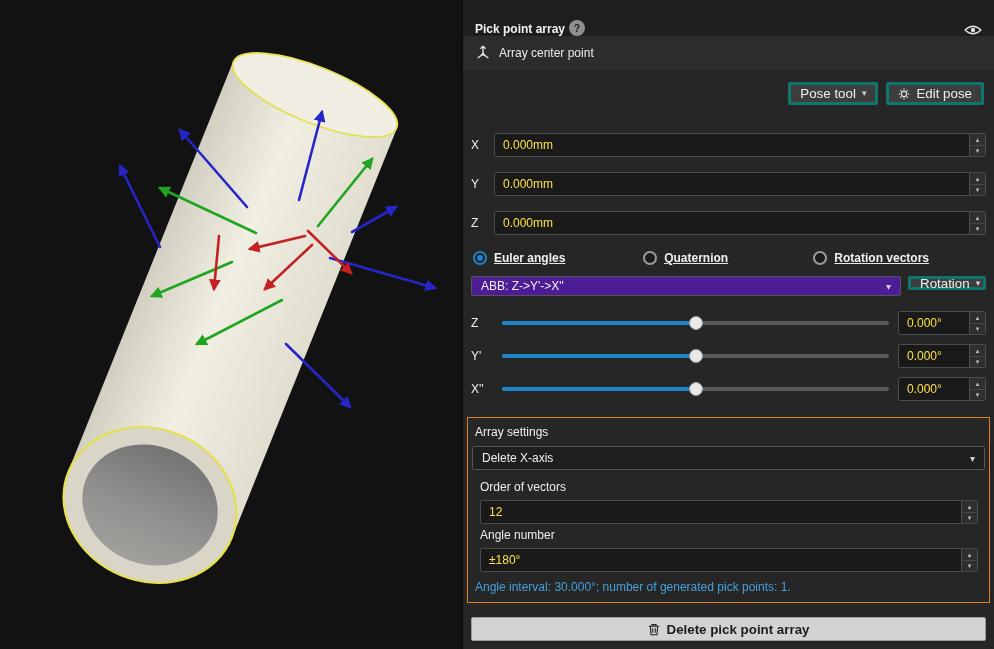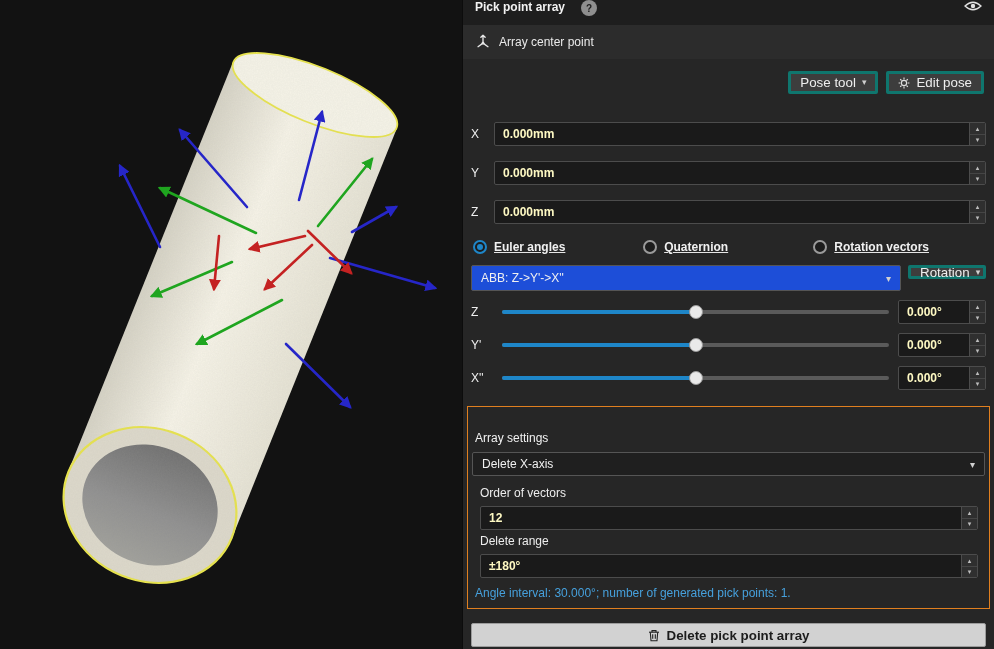--- a/index.html
+++ b/index.html
@@ -14,70 +14,70 @@
   html,body{width:994px;height:649px;overflow:hidden;background:#1b1b1b;
     font-family:"Liberation Sans","DejaVu Sans",sans-serif;font-size:12px;color:#e6e6e6;}
   .app{position:relative;width:994px;height:649px;display:flex;}
 
   
   .viewport{position:relative;width:462px;height:649px;background:#121212;flex:0 0 462px;}
   .viewport svg{display:block;}
 
   
   .panel{position:relative;width:532px;height:649px;background:#262626;border-left:1px solid #0c0c0c;flex:1;}
-  .panel-header{height:25px;background:#1e1e1e;display:flex;align-items:flex-start;padding:0 12px;gap:16px;}
+  .panel-header{height:36px;background:#1e1e1e;display:flex;align-items:flex-end;padding:0 12px;gap:4px;}
   .panel-title{font-weight:700;color:#f2f2f2;}
   .help{width:16px;height:16px;border-radius:50%;background:#8f8f8f;color:#1d1d1d;font-weight:700;
     font-size:10px;display:flex;align-items:center;justify-content:center;}
   .hspacer{flex:1;}
   .subheader{height:34px;background:#2c2c2c;display:flex;align-items:center;gap:8px;padding:0 12px;}
   .subheader-label{color:#eaeaea;}
 
   .toolbar-row{display:flex;justify-content:flex-end;gap:8px;margin:12px 10px 0;}
   .btn{height:23px;display:inline-flex;align-items:center;gap:6px;padding:0 9px;background:#3d3d3d;
     border:3px solid #0f766e;border-radius:2px;color:#eee;cursor:pointer;}
   .btn .chev{font-size:9px;color:#cfcfcf;line-height:1;}
 
   .pos-rows{margin:28px 8px 0;}
   .pos-row{display:flex;align-items:center;gap:9px;margin-bottom:15px;height:24px;}
   .pos-label{width:14px;text-align:left;color:#efefef;}
   .field{flex:1;height:24px;display:flex;align-items:stretch;background:#1a1a1a;
     border:1px solid #4c4c4c;border-radius:2px;overflow:hidden;}
-  .field .val{flex:1;display:flex;align-items:center;padding:0 8px;color:#fef9c3;font-weight:bold;}
+  .field .val{flex:1;display:flex;align-items:center;padding:0 8px;color:#fde047;}
   .spin{width:16px;display:flex;flex-direction:column;border-left:1px solid #4c4c4c;}
   .spin span{flex:1;display:flex;align-items:center;justify-content:center;background:#2f2f2f;
     color:#bdbdbd;font-size:7px;line-height:1;cursor:pointer;}
   .spin span:first-child{border-bottom:1px solid #454545;}
 
   .radio-row{display:flex;margin:14px 10px 0;height:16px;}
   .radio{display:flex;align-items:center;gap:7px;cursor:pointer;width:33.3%;text-decoration:underline;}
   .rdot{width:14px;height:14px;border-radius:50%;border:2px solid #9a9a9a;background:#1c1c1c;
     display:flex;align-items:center;justify-content:center;flex:0 0 14px;}
   .radio.checked .rdot{border-color:var(--accent);}
   .radio.checked .rdot::after{content:"";width:6px;height:6px;border-radius:50%;background:var(--accent);}
   .radio-label{color:#f0f0f0;font-weight:600;}
 
   .conv-row{display:flex;gap:7px;margin:10px 8px 0;height:26px;}
-  .dropdown{flex:1;height:26px;background:#1d4ed8;border:1px solid #555;border-radius:2px;
+  .dropdown{flex:1;height:20px;background:#4c1d95;border:1px solid #555;border-radius:2px;
     display:flex;align-items:center;padding:0 9px;cursor:pointer;}
   .dropdown .dval{flex:1;color:#f0f0f0;}
   .dropdown .chev{font-size:10px;color:#d0d0d0;}
   .rot-btn{width:78px;height:14px;}
 
   .slider-rows{margin:9px 8px 0;}
   .slider-row{display:flex;align-items:center;gap:9px;height:24px;margin-bottom:9px;}
   .slabel{width:22px;color:#efefef;}
   .slider{flex:1;position:relative;height:24px;cursor:pointer;}
   .slider .track{position:absolute;left:0;right:0;top:10px;height:4px;background:#5a5a5a;border-radius:2px;}
   .slider .fill{height:4px;background:var(--accent);border-radius:2px;width:50%;}
   .slider .handle{position:absolute;top:5px;left:50%;width:14px;height:14px;border-radius:50%;
     background:#e9e9e9;border:1px solid #9a9a9a;transform:translateX(-7px);}
   .sfield{flex:0 0 88px;}
 
-  .group{margin:16px 4px 0;border:1px solid var(--warning);padding:22px 3px 6px;background:#262626;}
+  .group{margin:16px 4px 0;border:1px solid var(--warning);padding:5px 3px 6px;background:#262626;}
   .group-title{margin:2px 0 7px 4px;color:#f2f2f2;}
   .group .dropdown{margin:0 1px 10px;height:24px;background:#1f1f1f;}
   .group-label{margin:4px 0 6px 9px;color:#ededed;}
   .group .field{margin:0 8px 4px 9px;flex:none;display:flex;}
   .info{margin:8px 0 2px 4px;color:var(--link);}
 
   .delete-btn{margin:14px 8px 17px;width:calc(100% - 16px);height:24px;background:#d2d2d2;
     border:1px solid #9c9c9c;border-radius:2px;color:#1c1c1c;display:flex;align-items:center;
     justify-content:center;gap:7px;cursor:pointer;font-weight:600;}
 
@@ -319,21 +319,21 @@
         <span class="chev">▾</span>
       </div>
       <div class="group-label">Order of vectors</div>
       <div class="field">
         <span class="val">12</span>
         <div class="spin">
           <span>▴</span>
           <span>▾</span>
         </div>
       </div>
-      <div class="group-label">Delete range</div>
+      <div class="group-label">Angle number</div>
       <div class="field">
         <span class="val">±180°</span>
         <div class="spin">
           <span>▴</span>
           <span>▾</span>
         </div>
       </div>
       <div class="info">Angle interval: 30.000°; number of generated pick points: 1.</div>
     </div>
 

